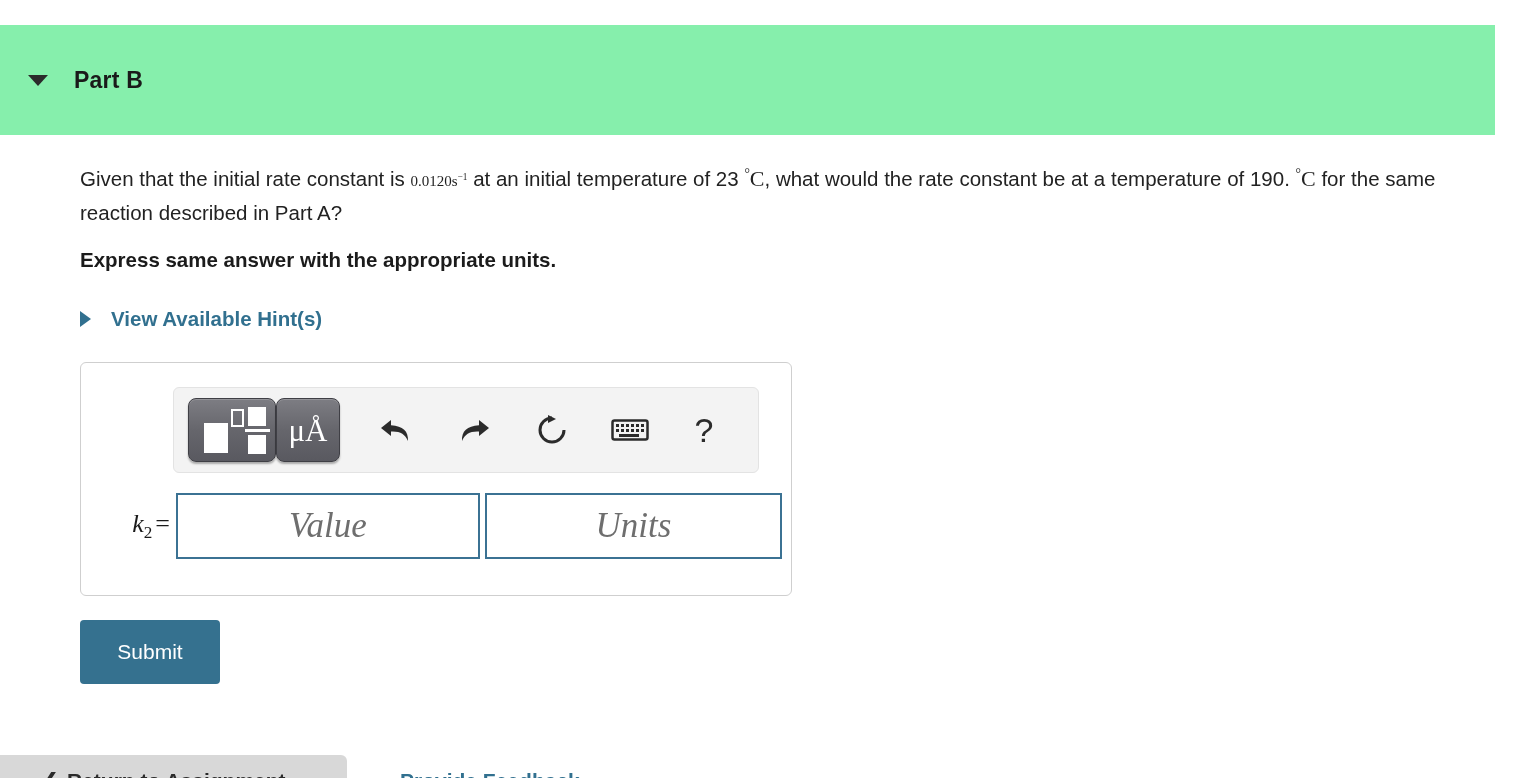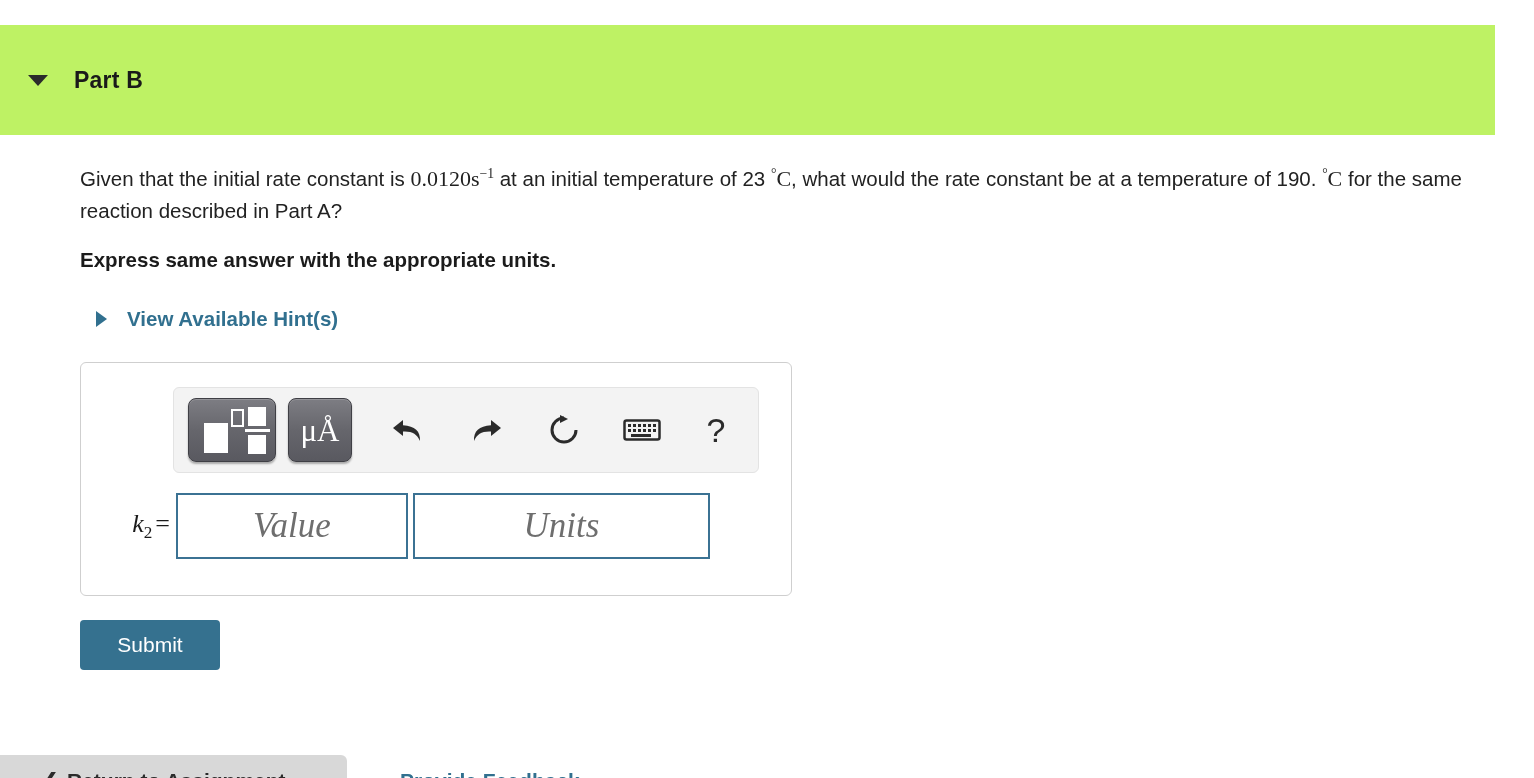--- a/index.html
+++ b/index.html
@@ -16,21 +16,21 @@
     position: relative;
   }
 
   
   .part-header {
     position: absolute;
     left: 0;
     top: 25px;
     width: 1495px;
     height: 110px;
-    background: #bef264;
+    background: #86efac;
     display: flex;
     align-items: center;
   }
   .disclosure-caret {
     width: 0;
     height: 0;
     margin-left: 28px;
     margin-right: 26px;
     border-left: 10px solid transparent;
     border-right: 10px solid transparent;
@@ -51,21 +51,21 @@
     top: 158px;
     width: 1400px;
   }
   .question-text {
     font-size: 20.5px;
     line-height: 32px;
     color: #222222;
   }
   .mathtext {
     font-family: "Liberation Serif", "DejaVu Serif", serif;
-    font-size: 22px;
+    font-size: 15px;
     color: #1f1f1f;
   }
   .mathtext sup {
     font-size: 0.62em;
     vertical-align: super;
   }
   .deg-c {
     font-family: "Liberation Serif", "DejaVu Serif", serif;
     font-size: 22px;
     white-space: nowrap;
@@ -82,21 +82,20 @@
   }
 
   
   .hints-row {
     position: absolute;
     left: 80px;
     top: 307px;
     display: flex;
     align-items: center;
     cursor: pointer;
-    margin-left: 16px;
   }
   .hints-caret {
     width: 0;
     height: 0;
     border-top: 8px solid transparent;
     border-bottom: 8px solid transparent;
     border-left: 11px solid #31708f;
     margin-right: 20px;
   }
   .hints-label {
@@ -137,21 +136,21 @@
     border: 1px solid #3f3f45;
     border-radius: 8px;
     box-shadow: 0 2px 2px rgba(0,0,0,0.30), inset 0 1px 0 rgba(255,255,255,0.18);
     cursor: pointer;
     display: flex;
     align-items: center;
     justify-content: center;
     position: relative;
   }
   .tb-btn.template { width: 86px; height: 62px; margin-left: 14px; }
-  .tb-btn.units    { width: 62px; height: 62px; margin-left: 12px; }
+  .tb-btn.units    { width: 62px; height: 62px; }
 
   
   .tpl-big {
     position: absolute; left: 15px; top: 24px;
     width: 24px; height: 30px; background: #ffffff;
   }
   .tpl-sup {
     position: absolute; left: 42px; top: 10px;
     width: 13px; height: 18px;
     border: 2.5px solid #ffffff; box-sizing: border-box;
@@ -215,36 +214,36 @@
   .ans-field {
     height: 66px;
     border: 2px solid #3b7293;
     background: #ffffff;
     box-sizing: border-box;
     display: flex;
     align-items: center;
     justify-content: center;
     cursor: text;
   }
-  .ans-field.value { width: 232px; }
+  .ans-field.value { width: 304px; }
   .ans-field.units { width: 297px; margin-left: 5px; }
   .ans-placeholder {
     font-family: "Liberation Serif", "DejaVu Serif", serif;
     font-style: italic;
     font-size: 35px;
     color: #6e6e6e;
   }
 
   
   .submit-btn {
     position: absolute;
     left: 80px;
     top: 620px;
     width: 140px;
-    height: 50px;
+    height: 64px;
     background: #35718f;
     border: none;
     border-radius: 4px;
     color: #ffffff;
     font-family: "Liberation Sans", sans-serif;
     font-size: 21px;
     cursor: pointer;
   }
 
   

